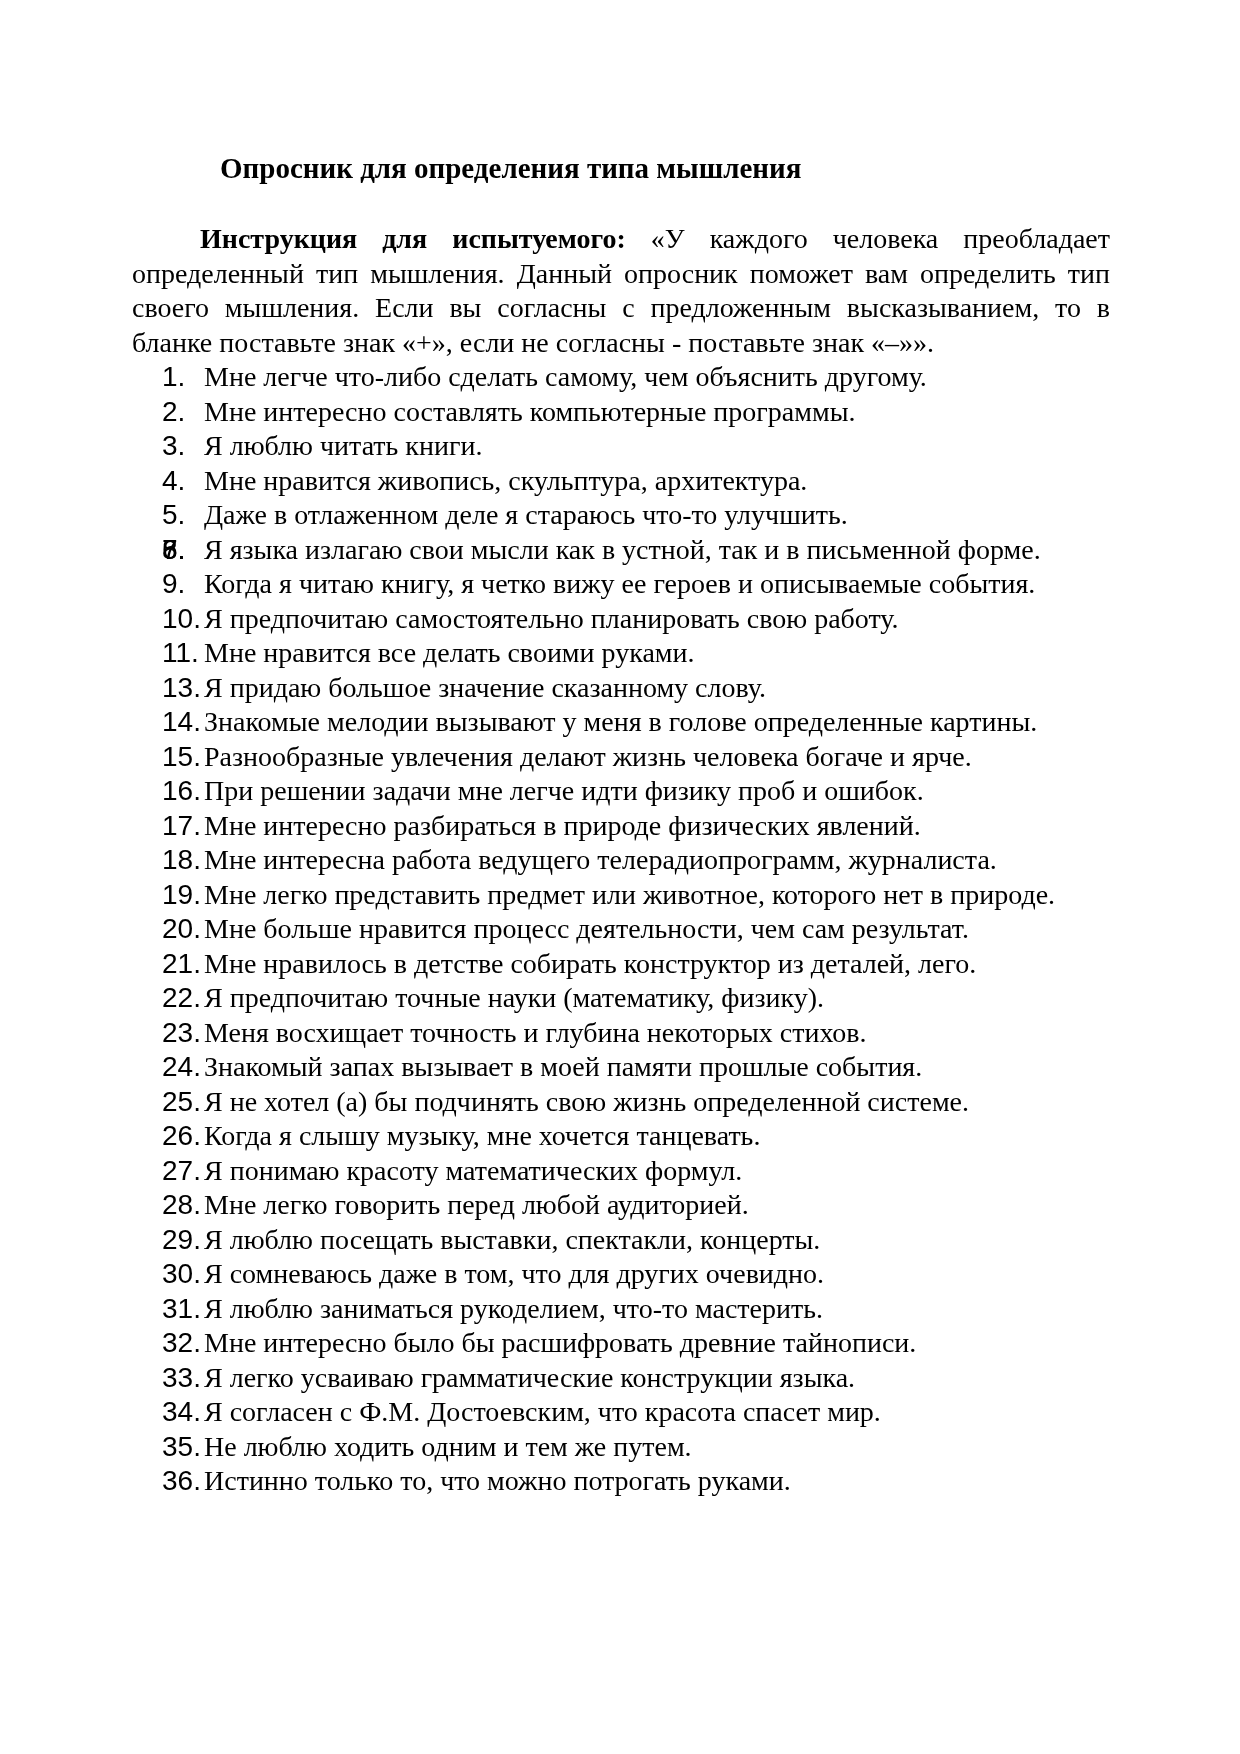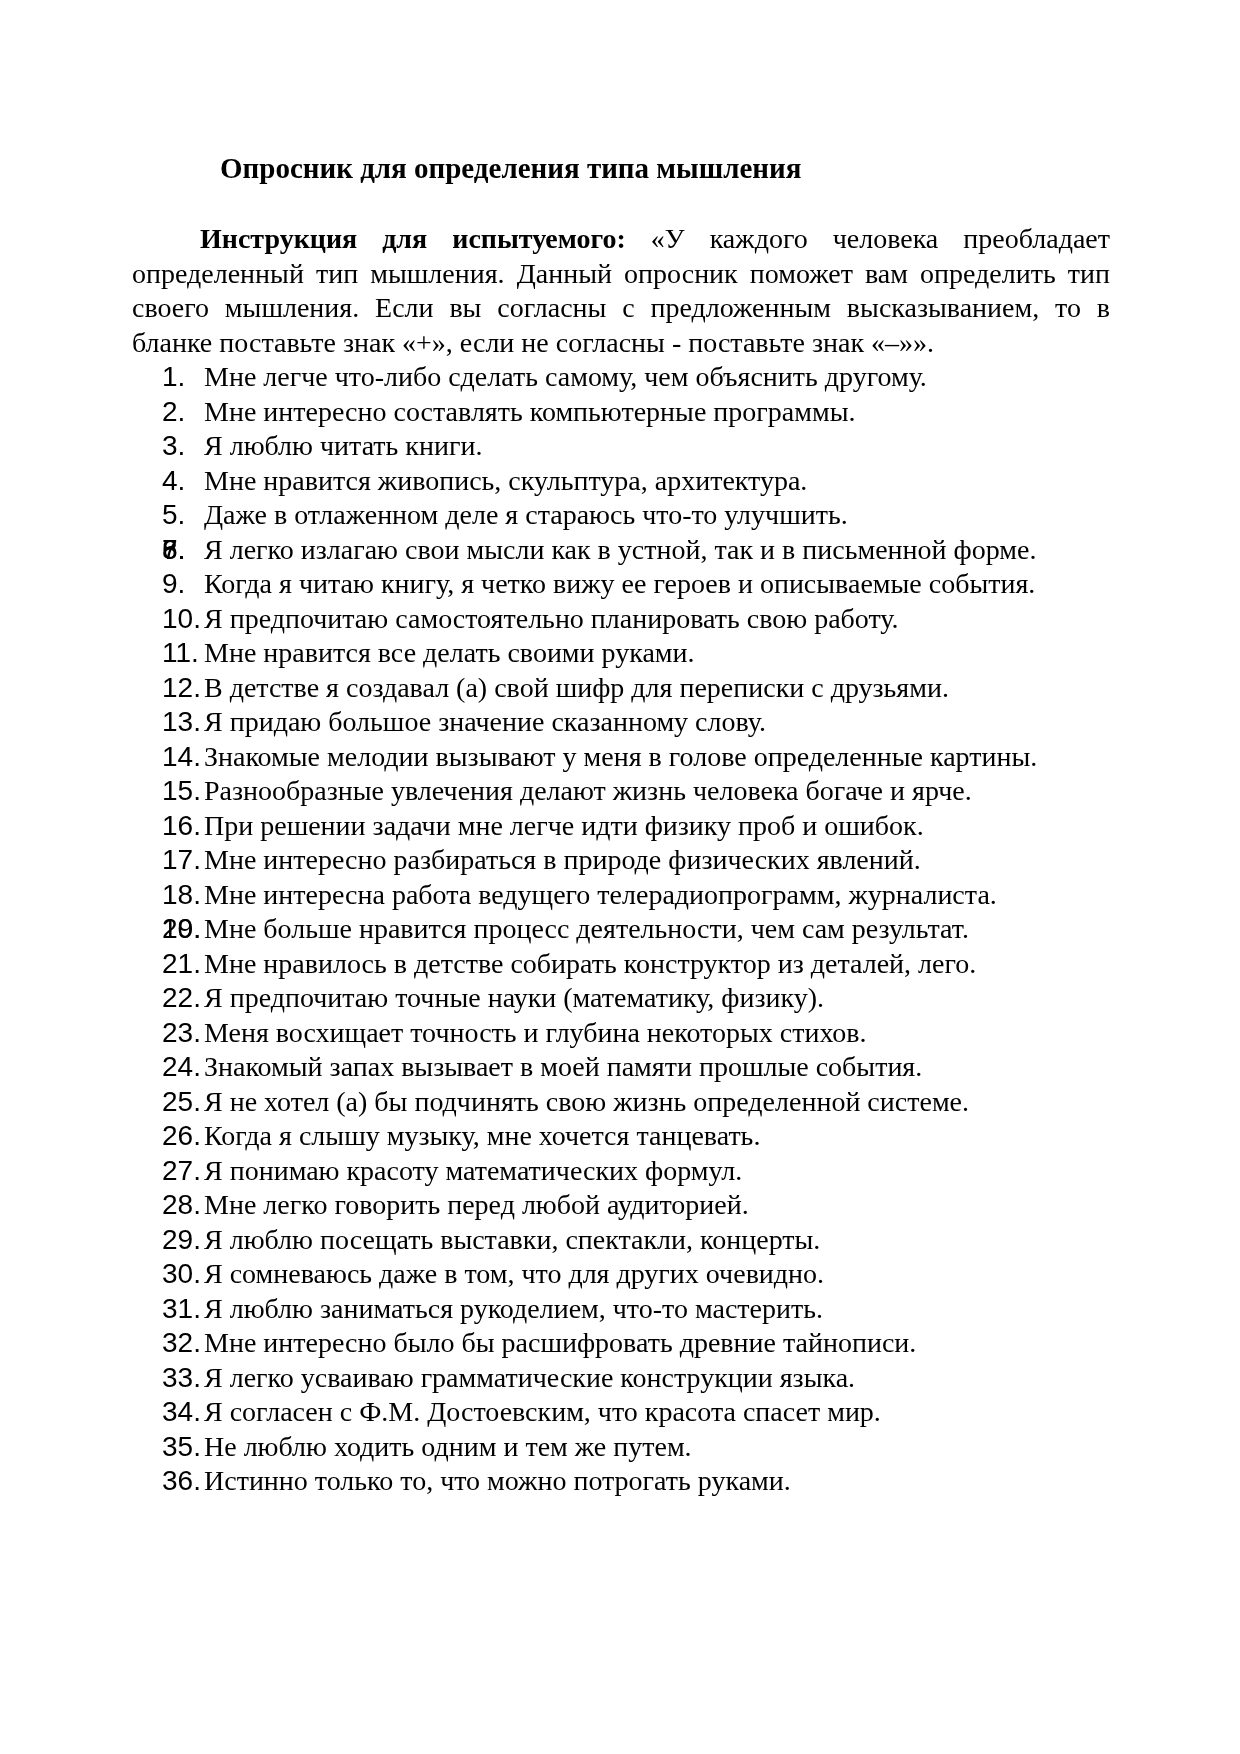--- a/index.html
+++ b/index.html
@@ -96,42 +96,38 @@
     <div class="q-item">
       <span class="num">6.</span>
     </div>
 
     <div class="q-item">
       <span class="num">7.</span>
     </div>
 
     <div class="q-item">
       <span class="num">8.</span>
-      <span class="txt">Я легко излагаю свои мысли как в устной, так и в письменной форме.</span>
+      <span class="txt">Я языка излагаю свои мысли как в устной, так и в письменной форме.</span>
     </div>
 
     <div class="q-item">
       <span class="num">9.</span>
       <span class="txt">Когда я читаю книгу, я четко вижу ее героев и описываемые события.</span>
     </div>
 
     <div class="q-item">
       <span class="num">10.</span>
       <span class="txt">Я предпочитаю самостоятельно планировать свою работу.</span>
     </div>
 
     <div class="q-item">
       <span class="num">11.</span>
       <span class="txt">Мне нравится все делать своими руками.</span>
     </div>
 
-    <div class="q-item">
-      <span class="num">12.</span>
-      <span class="txt">В детстве я создавал (а) свой шифр для переписки с друзьями.</span>
-    </div>
 
     <div class="q-item">
       <span class="num">13.</span>
       <span class="txt">Я придаю большое значение сказанному слову.</span>
     </div>
 
     <div class="q-item">
       <span class="num">14.</span>
       <span class="txt">Знакомые мелодии вызывают у меня в голове определенные картины.</span>
     </div>
@@ -151,20 +147,21 @@
       <span class="txt">Мне интересно разбираться в природе физических явлений.</span>
     </div>
 
     <div class="q-item">
       <span class="num">18.</span>
       <span class="txt">Мне интересна работа ведущего телерадиопрограмм, журналиста.</span>
     </div>
 
     <div class="q-item">
       <span class="num">19.</span>
+      <span class="txt">Мне легко представить предмет или животное, которого нет в природе.</span>
     </div>
 
     <div class="q-item">
       <span class="num">20.</span>
       <span class="txt">Мне больше нравится процесс деятельности, чем сам результат.</span>
     </div>
 
     <div class="q-item">
       <span class="num">21.</span>
       <span class="txt">Мне нравилось в детстве собирать конструктор из деталей, лего.</span>

